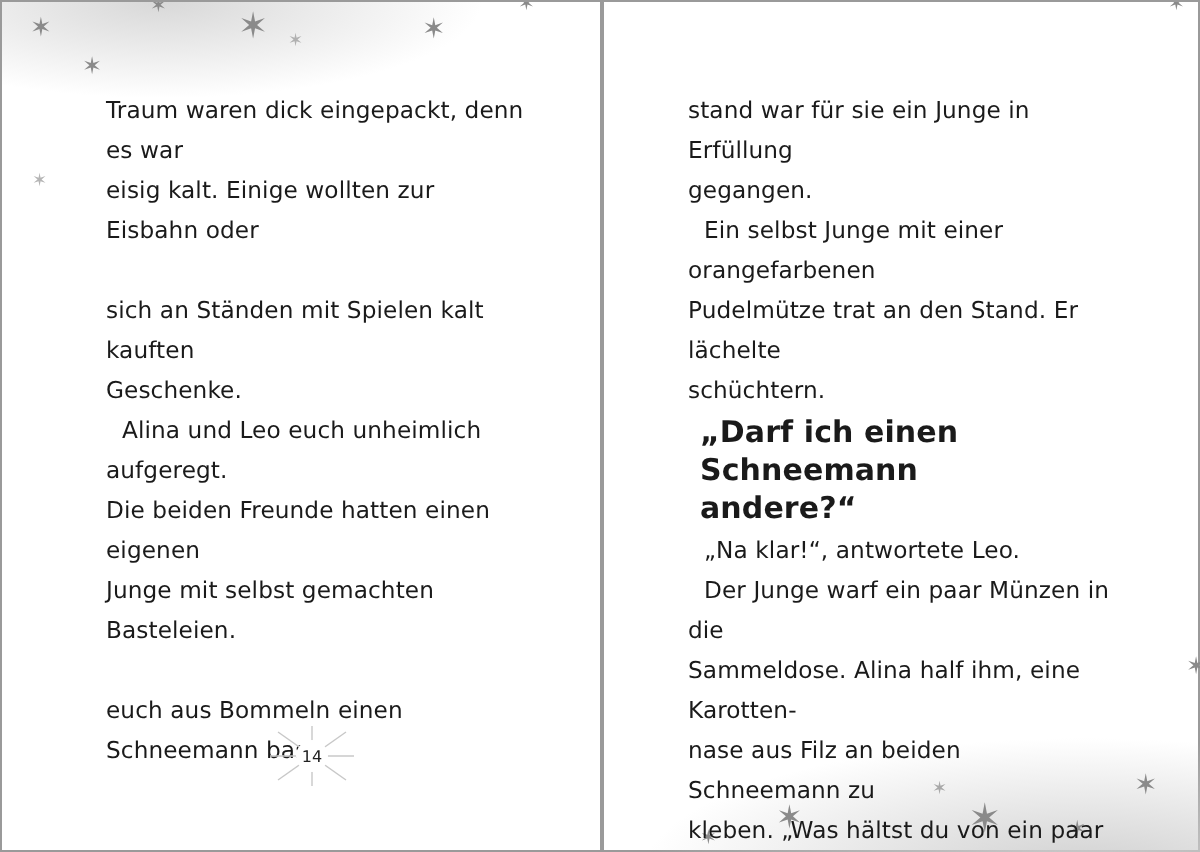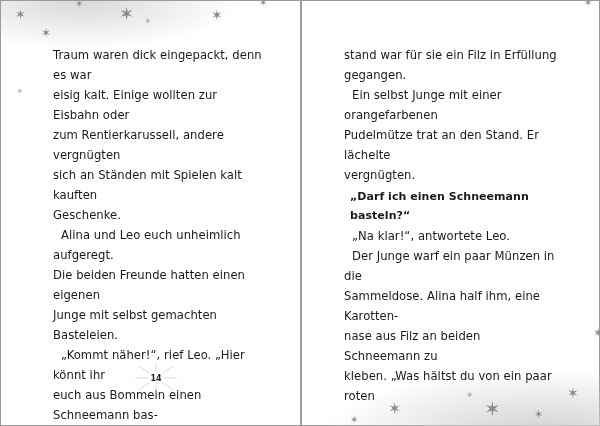--- a/index.html
+++ b/index.html
@@ -39,26 +39,26 @@
   .text {
     position: absolute;
     font-size: 11.6px; line-height: 20px;
     letter-spacing: 0.05px;
   }
   .page.left .text { left: 52px; top: 44px; width: 210px; }
   .page.right .text { left: 42px; top: 44px; width: 215px; }
   .text p { margin: 0; }
   .text .indent { text-indent: 8px; }
   .heading {
-    font-weight: bold; font-size: 11px; line-height: 19px;
+    font-weight: bold; font-size: 15px; line-height: 19px;
     margin: 2px 0 1px 6px !important;
   }
   .pagenum {
     position: absolute; left: 143px; top: 373px; width: 24px; text-align: center;
-    font-size: 8px; font-weight: bold; color: #222;
+    font-size: 8px; font-weight: normal; color: #222;
   }
   .burst {
     position: absolute; left: 130px; top: 360px; width: 50px; height: 34px;
   }
 </style>
 </head>
 <body>
 
 <div class="spread">
 
@@ -70,31 +70,31 @@
     <span class="star" style="left:118px;top:4px;font-size:18px;">✶</span>
     <span class="star" style="left:143px;top:16px;font-size:9px;color:#b0b0b0;">✶</span>
     <span class="star" style="left:210px;top:7px;font-size:14px;">✶</span>
     <span class="star" style="left:258px;top:-3px;font-size:10px;">✶</span>
     <span class="star" style="left:15px;top:86px;font-size:9px;color:#b5b5b5;">✶</span>
 
     <div class="text">
       <p>
         <span>Traum waren dick eingepackt, denn es war</span><br>
         <span>eisig kalt. Einige wollten zur Eisbahn oder</span><br>
-        <span>zum Rentierkarussell, andere vergnügten</span><br>
+        <br>
         <span>sich an Ständen mit Spielen kalt kauften</span><br>
         <span>Geschenke.</span>
       </p>
       <p class="indent">
         <span>Alina und Leo euch unheimlich aufgeregt.</span><br>
         <span>Die beiden Freunde hatten einen eigenen</span><br>
         <span>Junge mit selbst gemachten Basteleien.</span>
       </p>
       <p class="indent">
-        <span>„Kommt näher!“, rief Leo. „Hier könnt ihr</span><br>
+        <br>
         <span>euch aus Bommeln einen Schneemann bas-</span><br>
         <br>
         <br>
         
       </p>
 
     </div>
 
     <svg class="burst" viewBox="0 0 50 34">
       <g stroke="#c8c8c8" stroke-width="0.7">
@@ -116,31 +116,31 @@
     <span class="star" style="left:291px;top:326px;font-size:12px;">✶</span>
     <span class="star" style="left:265px;top:385px;font-size:14px;">✶</span>
     <span class="star" style="left:182px;top:398px;font-size:20px;">✶</span>
     <span class="star" style="left:86px;top:400px;font-size:16px;">✶</span>
     <span class="star" style="left:164px;top:390px;font-size:9px;color:#a8a8a8;">✶</span>
     <span class="star" style="left:232px;top:408px;font-size:11px;">✶</span>
     <span class="star" style="left:48px;top:414px;font-size:10px;">✶</span>
 
     <div class="text">
       <p>
-        <span>stand war für sie ein Filz in Erfüllung</span><br>
+        <span>stand war für sie ein Junge in Erfüllung</span><br>
         <span>gegangen.</span>
       </p>
       <p class="indent">
         <span>Ein selbst Junge mit einer orangefarbenen</span><br>
         <span>Pudelmütze trat an den Stand. Er lächelte</span><br>
-        <span>vergnügten.</span>
+        <span>schüchtern.</span>
       </p>
       <p class="heading">
         <span>„Darf ich einen Schneemann</span><br>
-        <span>basteln?“</span>
+        <span>andere?“</span>
       </p>
       <p class="indent">
         <span>„Na klar!“, antwortete Leo.</span>
       </p>
       <p class="indent">
         <span>Der Junge warf ein paar Münzen in die</span><br>
         <span>Sammeldose. Alina half ihm, eine Karotten-</span><br>
         <span>nase aus Filz an beiden Schneemann zu</span><br>
         <span>kleben. „Was hältst du von ein paar roten</span><br>
         <br>

